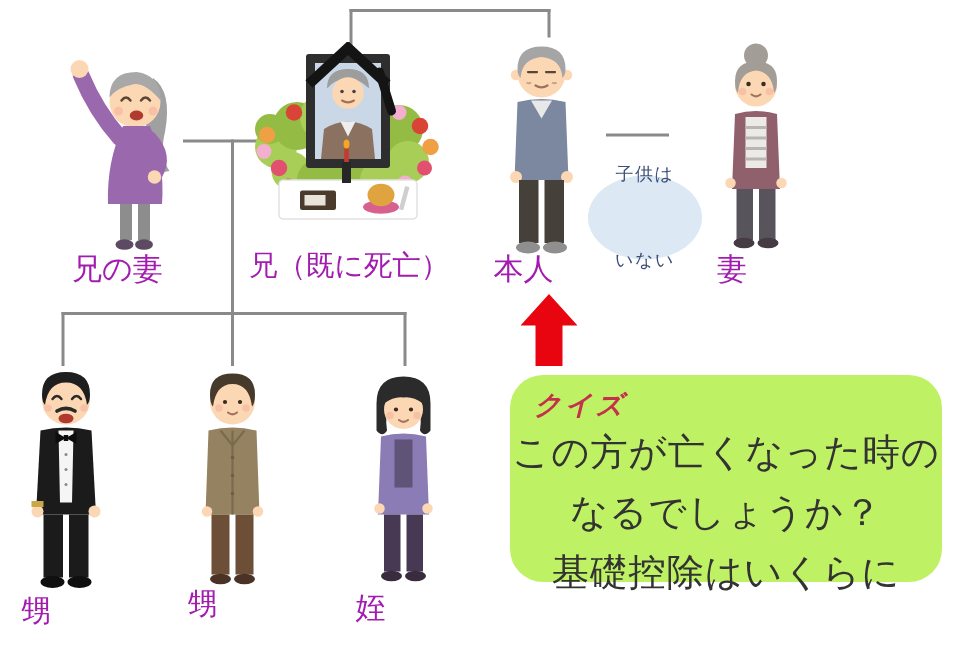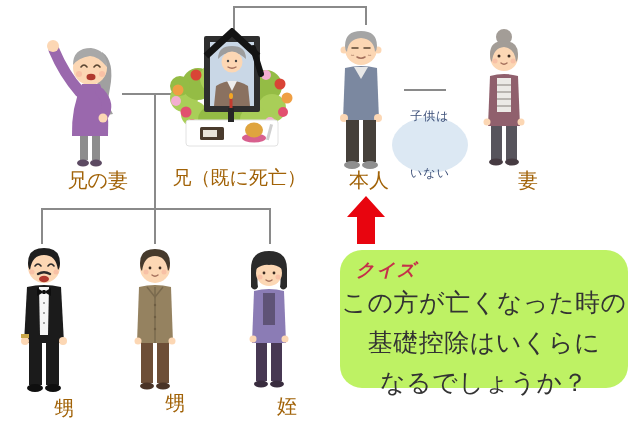--- a/index.html
+++ b/index.html
@@ -4,21 +4,21 @@
 <style>
   html,body{margin:0;padding:0;}
   .canvas{
     position:relative; width:640px; height:434px; background:#ffffff;
     overflow:hidden;
     font-family:"Liberation Serif","DejaVu Serif",serif;
   }
   .line{position:absolute; background:#8a8a8a;}
   .fig{position:absolute;}
   .lbl{
-    position:absolute; color:#a16207; text-align:right;
+    position:absolute; color:#a21caf; text-align:left;
     font-size:20px; line-height:1.1; white-space:nowrap;
   }
   .bubble{
     position:absolute; left:392px; top:117px; width:76px; height:56px;
     background:#dce8f3; border-radius:50%;
     display:flex; flex-direction:column; align-items:center; justify-content:center;
     color:#3c4f78; font-size:12px; line-height:1.65; letter-spacing:1px;gap:37px;
   }
   .quiz{
     position:absolute; left:340px; top:250px; width:288px; height:138px;
@@ -248,18 +248,18 @@
   </div>
 
   <svg class="arrow-svg" width="38" height="48" viewBox="0 0 38 48">
     <polygon points="19,0 38,21 28,21 28,48 10,48 10,21 0,21" fill="#e8050f"></polygon>
   </svg>
 
   <div class="quiz">
     <div class="quiz-title">クイズ</div>
     <div class="quiz-question">
       <div>この方が亡くなった時の</div>
+      <div>なるでしょうか？</div>
       <div>基礎控除はいくらに</div>
-      <div>なるでしょうか？</div>
     </div>
   </div>
 
 </div>
 
 </body></html>

